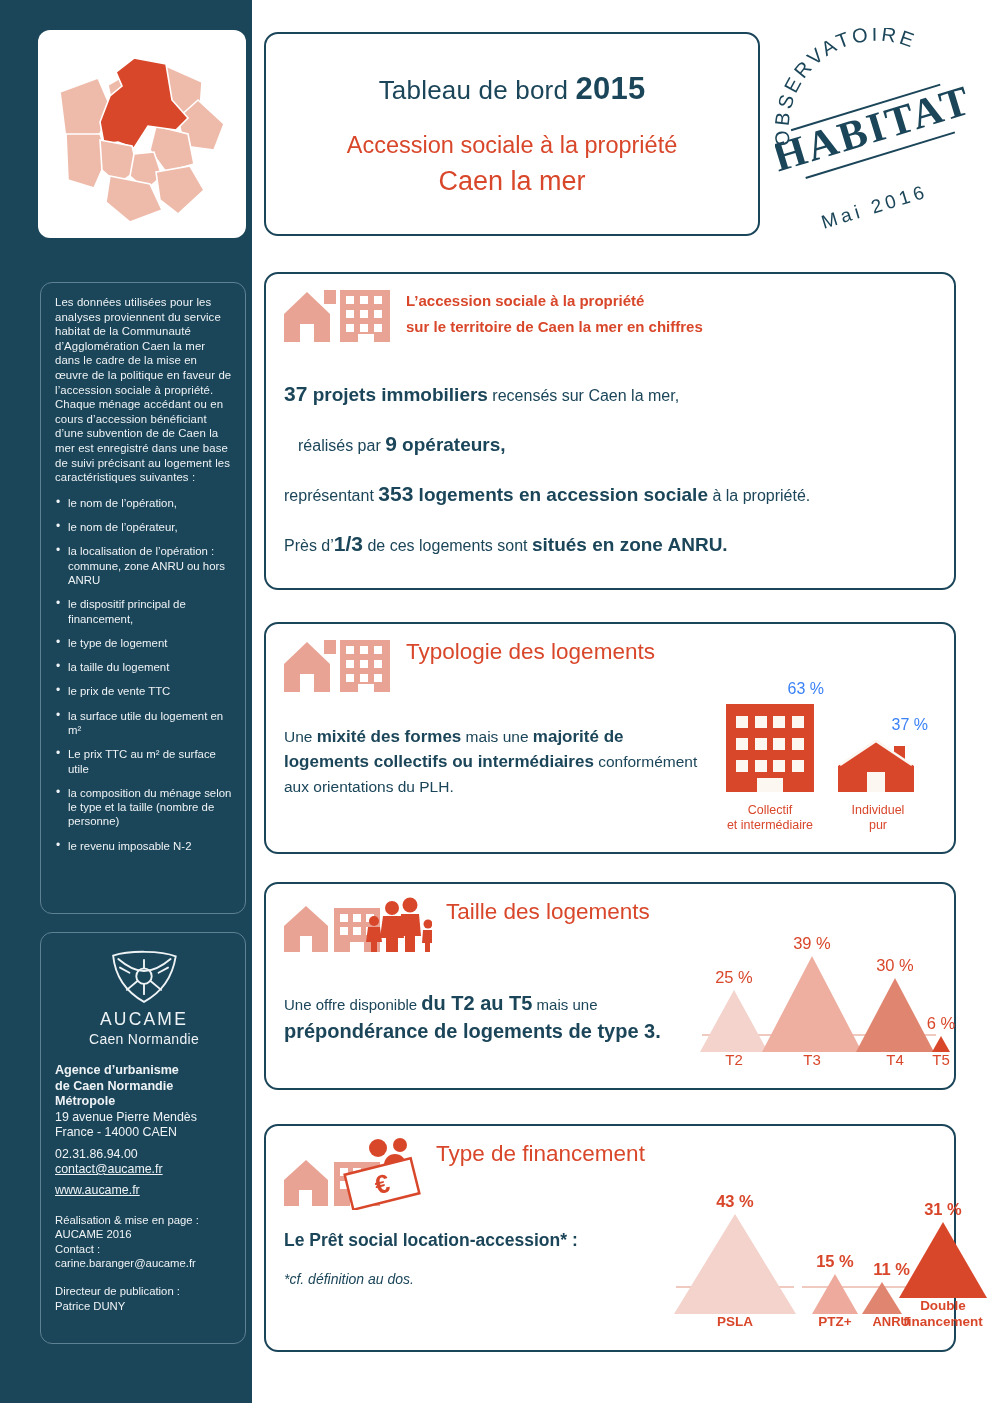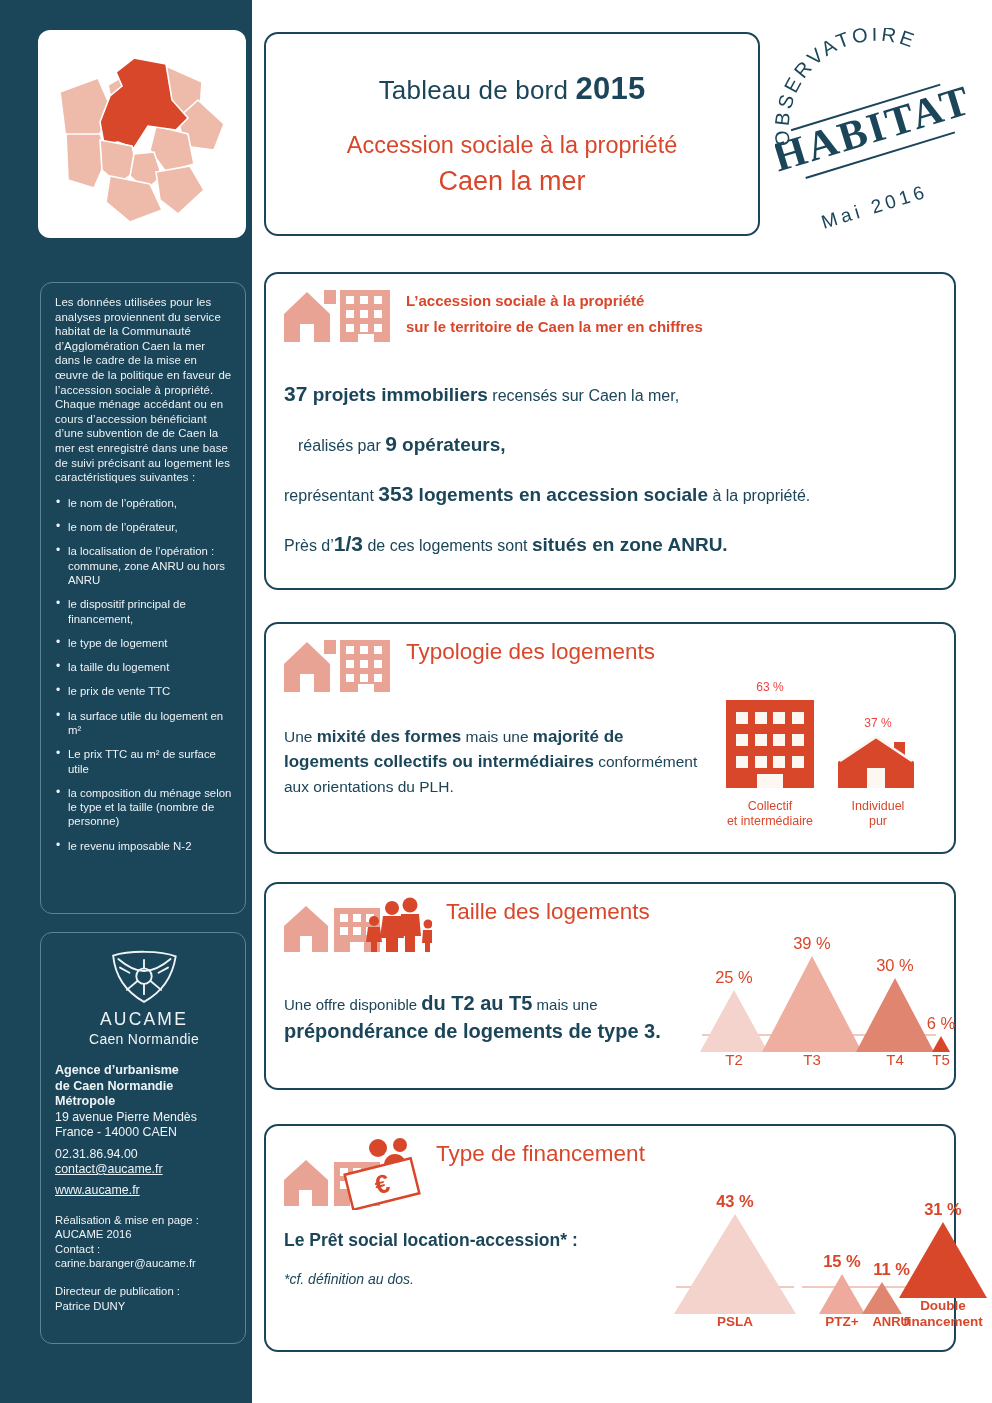--- a/index.html
+++ b/index.html
@@ -154,21 +154,21 @@
   #taille-text { left: 18px; top: 106px; width: 400px; font-size: 15px; line-height: 26px; }
   #taille-text b { font-size: 20px; }
   #financement-text { left: 18px; top: 104px; width: 400px; }
   #fin-head { font-size: 17.5px; font-weight: bold; color: #1b4559; }
   #fin-body { font-size: 15px; line-height: 20px; color: #1b4559; margin-top: 4px; }
   #fin-note { font-size: 14px; font-style: italic; color: #1b4559; margin-top: 20px; }
 
   
   #typo-fig { position: absolute; right: 22px; top: 36px; width: 216px; height: 180px; }
   .typo-item { position: absolute; text-align: center; }
-  .typo-pct { color: #ef4444; font-size: 12px; margin-bottom: 4px; }
+  .typo-pct { color: #3b82f6; font-size: 16px; margin-bottom: 4px; text-align: right; }
   .typo-lbl { color: #d9472b; font-size: 12.5px; line-height: 15px; margin-top: 5px; }
 
   
   .tri-chart { position: absolute; }
   .tri-col { position: absolute; bottom: 0; text-align: center; }
   .tri-pct { color: #d9472b; font-size: 16.5px; white-space: nowrap; }
   .tri-lbl { color: #d9472b; font-size: 15px; line-height: 16px; white-space: nowrap; }
   .tri-shape { margin: 3px auto 0; }
   .baseline { position: absolute; height: 2px; background: #f0c9bf; }
 </style>
@@ -494,21 +494,21 @@
     <div class="baseline" style="left:2px; bottom:42px; width:118px;"></div>
     <div class="baseline" style="left:128px; bottom:42px; width:62px;"></div>
     <div class="baseline" style="left:190px; bottom:42px; width:82px;"></div>
 
     <div class="tri-col" style="left:0px; width:122px;">
       <div class="tri-pct">43 %</div>
       <div class="tri-shape" style="width:0;height:0;border-left:61px solid transparent;border-right:61px solid transparent;border-bottom:100px solid #f3d3cb;"></div>
       <div class="tri-lbl" style="font-size:13.5px">PSLA</div>
     </div>
 
-    <div class="tri-col" style="left:137px; width:62px;">
+    <div class="tri-col" style="left:130px; width:62px;">
       <div class="tri-pct">15 %</div>
       <div class="tri-shape" style="width:0;height:0;border-left:23px solid transparent;border-right:23px solid transparent;border-bottom:40px solid #eeaa9c;"></div>
       <div class="tri-lbl" style="font-size:13.5px">PTZ+</div>
     </div>
 
     <div class="tri-col" style="left:180px; width:56px;text-align:right;">
       <div class="tri-pct">11 %</div>
       <div class="tri-shape" style="width:0;height:0;border-left:20px solid transparent;border-right:20px solid transparent;border-bottom:32px solid #e08570;"></div>
       <div class="tri-lbl" style="font-size:13px">ANRU</div>
     </div>

